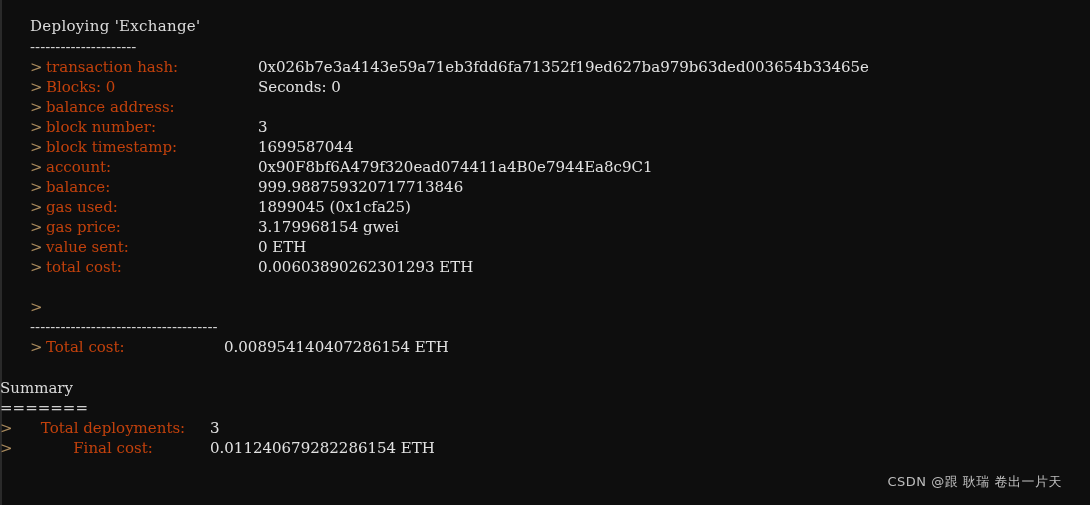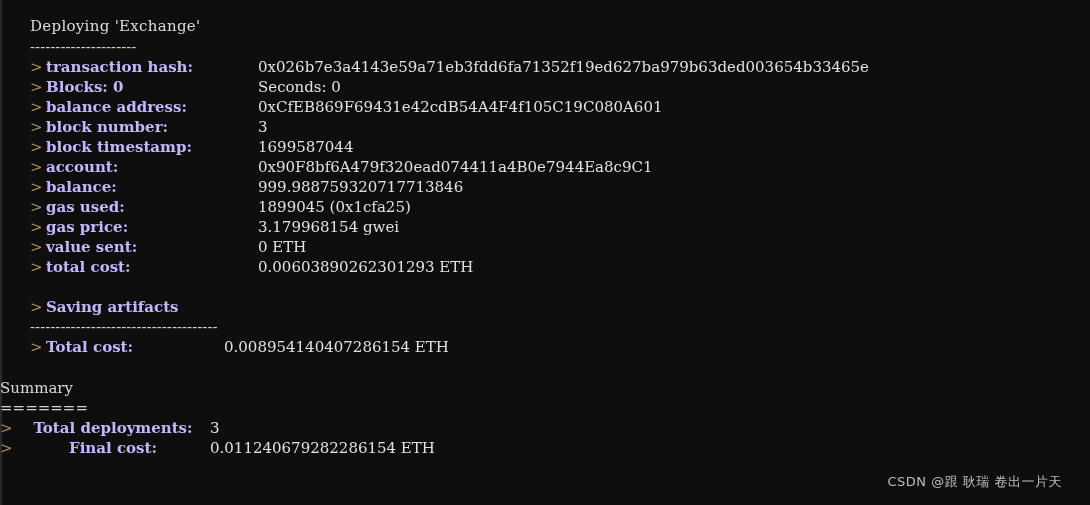--- a/index.html
+++ b/index.html
@@ -57,24 +57,23 @@
     height: 20px;
     align-items: baseline;
   }
   .chev {
     color: #a8895c;
     width: 16px;
     flex: 0 0 16px;
     white-space: pre;
   }
   .label {
-    color: #c4b5fd;
+    color: #c2410c;
     white-space: pre;
     flex: 0 0 auto;
-    font-weight: bold;
   }
   .row .label {
     width: 212px;
   }
   .value {
     color: #e2e2e2;
     white-space: pre;
   }
   .spacer {
     height: 20px;
@@ -151,21 +150,20 @@
 
       <div class="row">
         <span class="chev">&gt;</span>
         <span class="label">Blocks: 0</span>
         <span class="value">Seconds: 0</span>
       </div>
 
       <div class="row">
         <span class="chev">&gt;</span>
         <span class="label">balance address:</span>
-        <span class="value">0xCfEB869F69431e42cdB54A4F4f105C19C080A601</span>
       </div>
 
       <div class="row">
         <span class="chev">&gt;</span>
         <span class="label">block number:</span>
         <span class="value">3</span>
       </div>
 
       <div class="row">
         <span class="chev">&gt;</span>
@@ -206,21 +204,20 @@
       <div class="row">
         <span class="chev">&gt;</span>
         <span class="label">total cost:</span>
         <span class="value">0.00603890262301293 ETH</span>
       </div>
 
       <div class="spacer"></div>
 
       <div class="saving-row">
         <span class="chev">&gt;</span>
-        <span class="label">Saving artifacts</span>
       </div>
 
       <div class="rule">-------------------------------------</div>
 
       <div class="totalcost-row">
         <span class="chev">&gt;</span>
         <span class="label">Total cost:</span>
         <span class="value">0.008954140407286154 ETH</span>
       </div>
 

